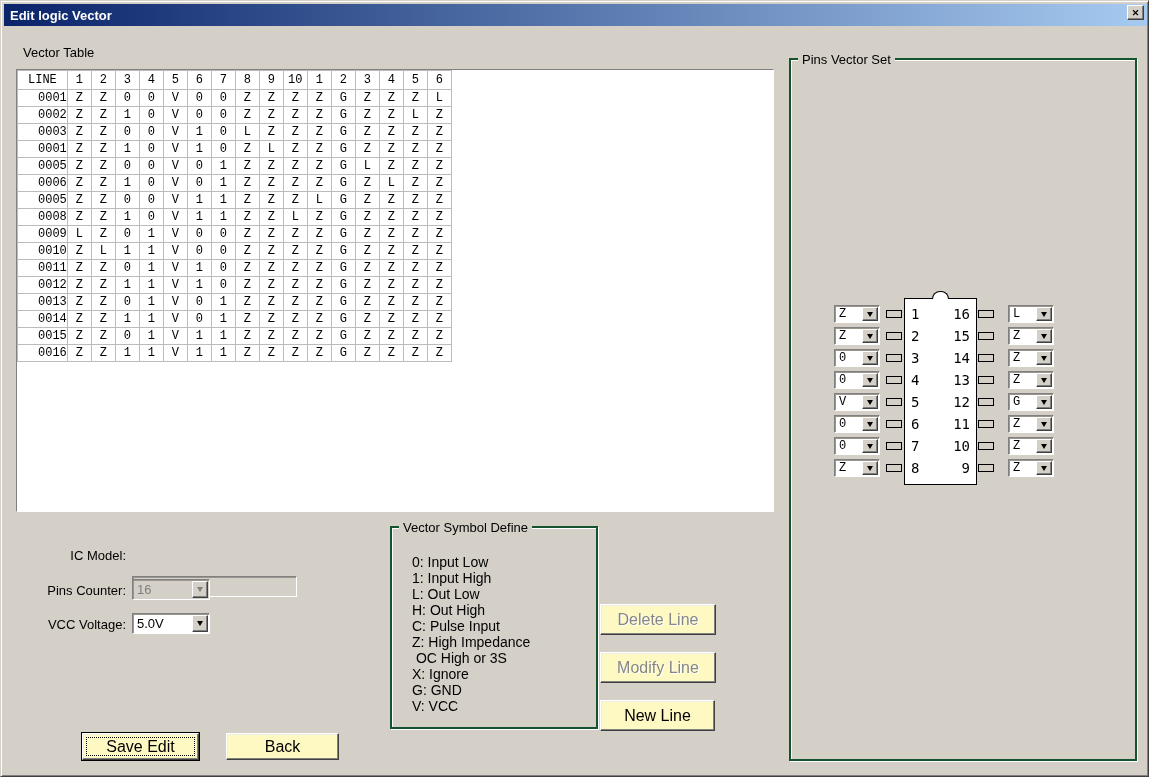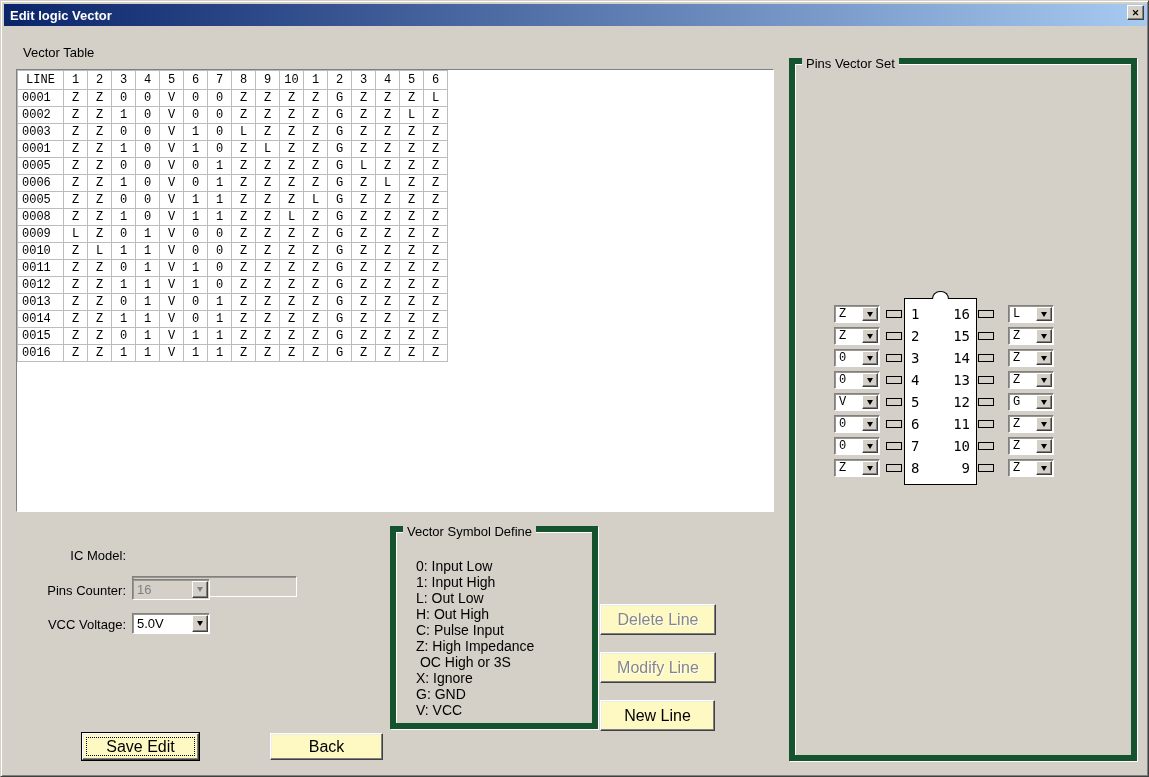--- a/index.html
+++ b/index.html
@@ -35,25 +35,25 @@
     position:absolute; left:15px; top:68px; width:758px; height:443px;
     background:#ffffff;
     border:1px solid; border-color:#808080 #ffffff #ffffff #808080;
     overflow:hidden;
   }
   table.vtable { border-collapse:collapse; font-family:"Liberation Mono","DejaVu Sans Mono",monospace; font-size:12px; }
   .vtable th, .vtable td { border:1px solid #bcbcbc; padding:0; text-align:center; font-weight:normal; color:#000; background:#fff; }
   .vtable th { height:19px; width:24px; min-width:24px; }
   .vtable td { height:17px; width:24px; min-width:24px; }
   .vtable th.line-col, .vtable td.line-cell { width:46px; min-width:46px; }
-  .vtable td.line-cell { text-align:left; padding-left:4px; }
+  .vtable td.line-cell { text-align:left; padding-left:20px; }
 
   .groupbox {
     position:absolute;
-    border:6px solid #14532d;
+    border:2px solid #14532d;
     box-shadow: 1px 1px 0 0 #ffffff, inset 1px 1px 0 0 #ffffff;
   }
   .groupbox-label {
     position:absolute; top:-8px; left:7px; background:var(--dialog-bg,#d4d0c8);
     padding:0 4px; font-size:13px; color:#000; white-space:nowrap;
   }
   .symbol-groupbox { left:389px; top:525px; width:208px; height:203px; }
   .symbol-lines { position:absolute; left:20px; top:26px; }
   .symbol-line { font-size:14px; line-height:16px; white-space:pre; color:#000; }
   .pins-groupbox { left:788px; top:57px; width:348px; height:703px; }
@@ -97,21 +97,21 @@
     display:flex; align-items:center; justify-content:center;
     font-size:16px; color:#000; cursor:default;
   }
   .btn.disabled { color:#868686; text-shadow:1px 1px 0 #ffffff; }
   .btn.focused { outline:1px solid #000000; }
   .btn.focused::after { content:""; position:absolute; left:3px; top:3px; right:3px; bottom:3px; border:1px dotted #000; }
   .delete-line-btn { left:599px; top:603px; width:116px; height:31px; }
   .modify-line-btn { left:599px; top:651px; width:116px; height:31px; }
   .new-line-btn    { left:599px; top:699px; width:115px; height:31px; }
   .save-edit-btn   { left:81px;  top:732px; width:117px; height:27px; }
-  .back-btn        { left:225px; top:732px; width:113px; height:27px;margin-left:44px; }
+  .back-btn        { left:225px; top:732px; width:113px; height:27px; }
 
   .chip-body {
     position:absolute; left:903px; top:297px; width:73px; height:187px;
     background:#ffffff; border:1px solid #000000;
   }
   .chip-notch {
     position:absolute; left:931px; top:290px; width:17px; height:8px;
     background:#ffffff; border:1px solid #000; border-bottom:none;
     border-radius:8px 8px 0 0; z-index:2;
   }

